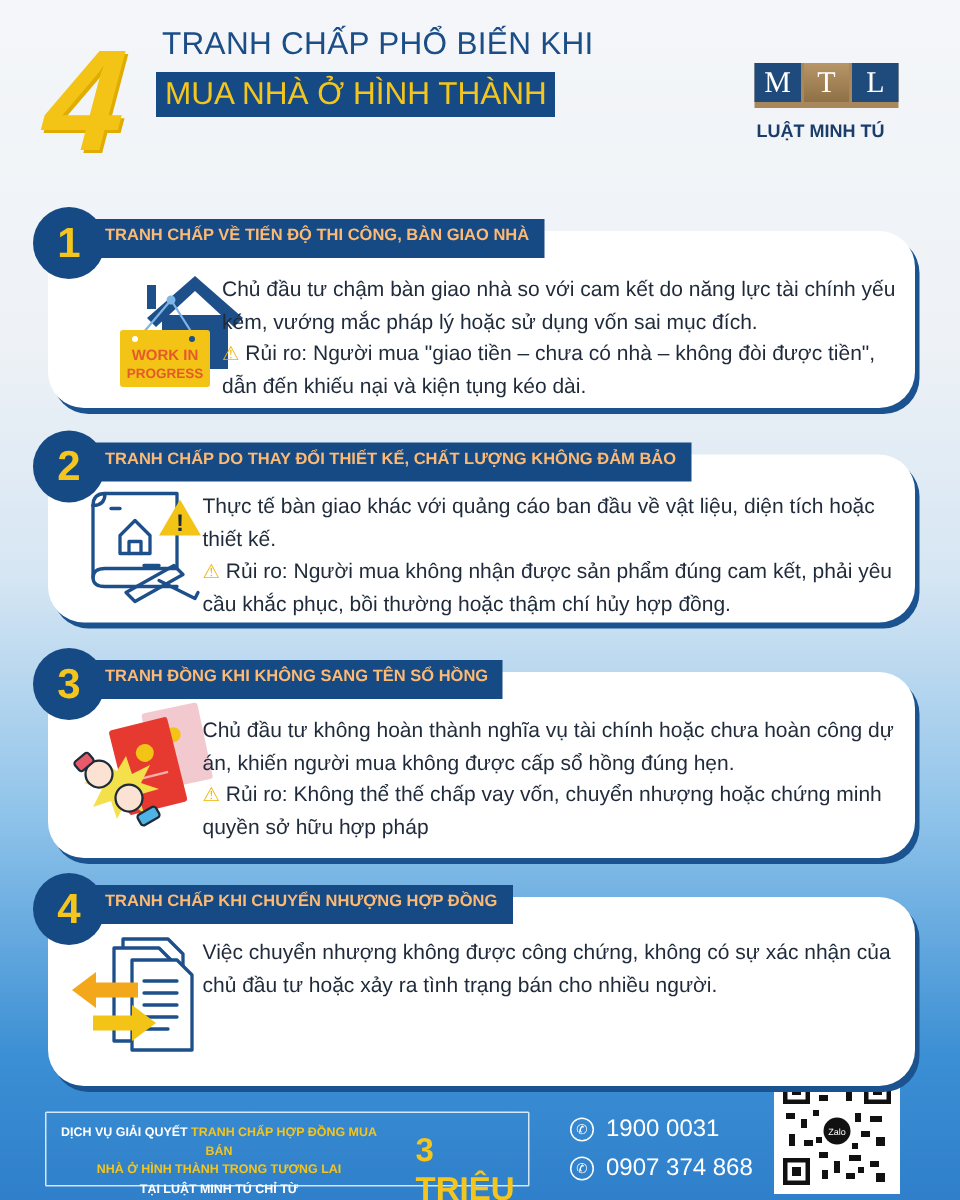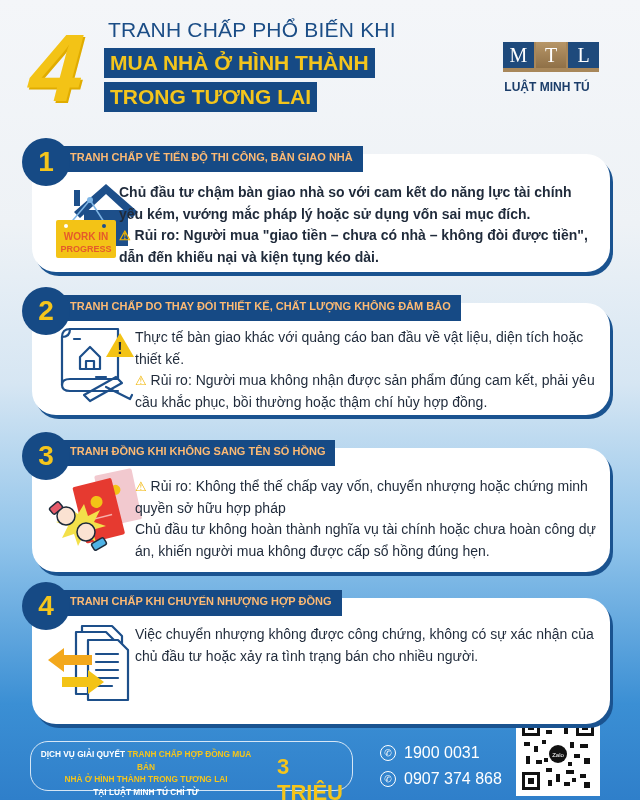--- a/index.html
+++ b/index.html
@@ -16,21 +16,21 @@
     font-size: 96px; line-height: 96px; color: #f3c316;
     font-style: italic; transform: skewX(-4deg);
     text-shadow: 2px 2px 0 #e0ac00;
   }
   .title-line1 {
     position: absolute; left: 108px; top: 18px;
     font-size: 21px; font-weight: 400; color: #1b4d86; letter-spacing: 0.2px;
   }
   .title-band {
     position: absolute; left: 104px; background: #164a85;
-    color: #f4c51c; font-size: 21px; font-weight: 700; padding: 3px 6px;
+    color: #f4c51c; font-size: 21px; font-weight: 400; padding: 3px 6px;
     white-space: nowrap;
   }
   .tb1 { top: 48px; }
   .tb2 { top: 82px; }
   .logo { position: absolute; left: 503px; top: 42px; width: 96px; }
   .logo-boxes { display: flex; gap: 2px; height: 30px; background: #a8875a; padding-bottom: 4px; }
   .logo-box { flex: 1; display: flex; align-items: center; justify-content: center;
     font-family: "Liberation Serif", serif; font-size: 20px; color: #fff; }
   .lb-blue { background: #1e4a7c; }
   .lb-gold { background: linear-gradient(180deg, #b79667, #8f7047); }
@@ -56,21 +56,21 @@
   }
   .card-text {
     position: absolute; left: 135px; right: 12px;
     font-size: 14px; line-height: 21.5px; color: #1f2a3a;
   }
   .warn { color: #f0b400; font-size: 13px; }
   .icon-wrap { position: absolute; left: 60px; }
 
   .footer-box {
     position: absolute; left: 30px; top: 741px; width: 323px; height: 50px;
-    border: 1.5px solid rgba(255,255,255,0.8); border-radius: 18px;
+    border: 1.5px solid rgba(255,255,255,0.8); border-radius: 1px;
   }
   .fb-text {
     position: absolute; left: 6px; top: 6px; width: 218px; text-align: center;
     font-size: 8.3px; line-height: 12.5px; font-weight: 700; color: #fff;
   }
   .fb-hl { color: #f4c51c; }
   .fb-price {
     position: absolute; left: 246px; top: 12px; font-size: 22px; font-weight: 700; color: #f4c51c;
   }
   .phone { position: absolute; left: 380px; display: flex; align-items: center; gap: 8px;
@@ -79,52 +79,51 @@
     display: flex; align-items: center; justify-content: center; font-size: 9px; }
   .qr { position: absolute; left: 516px; top: 712px; width: 84px; height: 84px; background: #fff; padding: 6px; }
 </style>
 </head>
 <body>
 
 <div class="hero">
   <div class="big-four">4</div>
   <div class="title-line1">TRANH CHẤP PHỔ BIẾN KHI</div>
   <div class="title-band tb1">MUA NHÀ Ở HÌNH THÀNH</div>
-  <div class="title-band tb2">TRONG TƯƠNG LAI</div>
 
   <div class="logo">
     <div class="logo-boxes">
       <div class="logo-box lb-blue">M</div>
       <div class="logo-box lb-gold">T</div>
       <div class="logo-box lb-blue">L</div>
     </div>
     <div class="logo-text">LUẬT MINH TÚ</div>
   </div>
 </div>
 
 <div class="section" style="top:138px; height:142px;">
   <div class="num-circle">1</div>
   <div class="sec-header">TRANH CHẤP VỀ TIẾN ĐỘ THI CÔNG, BÀN GIAO NHÀ</div>
   <div class="card" style="top:16px; height:118px;">
-    <div class="icon-wrap" style="top:24px; left:22px;text-decoration:underline;">
+    <div class="icon-wrap" style="top:24px; left:46px;text-decoration:underline;">
       <svg width="92" height="82" viewBox="0 0 92 82">
         <polygon points="20,34 52,6 84,34 78,40 52,16 26,40" fill="#1d4f8a"></polygon>
         <rect x="20" y="12" width="6" height="16" fill="#1d4f8a"></rect>
         <rect x="30" y="32" width="44" height="36" fill="#1d4f8a"></rect>
         <line x1="36" y1="22" x2="14" y2="48" stroke="#7fb6e6" stroke-width="1.5"></line>
         <line x1="36" y1="22" x2="50" y2="44" stroke="#7fb6e6" stroke-width="1.5"></line>
         <circle cx="36" cy="22" r="3" fill="#7fb6e6"></circle>
         <rect x="2" y="42" width="60" height="38" rx="2" fill="#f3c316"></rect>
         <circle cx="12" cy="48" r="2" fill="#fff"></circle>
         <circle cx="50" cy="48" r="2" fill="#1d4f8a"></circle>
         <text x="32" y="62" text-anchor="middle" font-family="Liberation Sans, sans-serif" font-size="10" font-weight="700" fill="#e55a2b">WORK IN</text>
         <text x="32" y="74" text-anchor="middle" font-family="Liberation Sans, sans-serif" font-size="9" font-weight="700" fill="#e55a2b">PROGRESS</text>
       </svg>
     </div>
-    <div class="card-text" style="top:28px; left:87px;font-weight:bold;">
+    <div class="card-text" style="top:28px; left:116px;">
       <div>Chủ đầu tư chậm bàn giao nhà so với cam kết do năng lực tài chính yếu kém, vướng mắc pháp lý hoặc sử dụng vốn sai mục đích.</div>
       <div><span class="warn">⚠</span> <span>Rủi ro: Người mua "giao tiền – chưa có nhà – không đòi được tiền", dẫn đến khiếu nại và kiện tụng kéo dài.</span></div>
     </div>
   </div>
 </div>
 
 <div class="section" style="top:287px; height:134px;">
   <div class="num-circle">2</div>
   <div class="sec-header">TRANH CHẤP DO THAY ĐỔI THIẾT KẾ, CHẤT LƯỢNG KHÔNG ĐẢM BẢO</div>
   <div class="card" style="top:16px; height:112px;">
@@ -168,22 +167,22 @@
           <line x1="46" y1="52" x2="70" y2="52" stroke="#f7b1ab" stroke-width="1.5"></line>
         </g>
         <polygon points="36,48 42,38 46,50 58,44 52,56 64,60 50,64 54,76 42,68 36,80 32,68 20,72 26,60 14,56 28,52 24,40" fill="#f3e04a"></polygon>
         <circle cx="24" cy="50" r="9" fill="#fbe2d2" stroke="#1d2a3a" stroke-width="1.5"></circle>
         <rect x="8" y="38" width="12" height="8" rx="2" fill="#e65a6a" stroke="#1d2a3a" stroke-width="1.5" transform="rotate(-40 14 42)"></rect>
         <circle cx="44" cy="66" r="9" fill="#fbe2d2" stroke="#1d2a3a" stroke-width="1.5"></circle>
         <rect x="50" y="74" width="14" height="8" rx="2" fill="#4fb3e6" stroke="#1d2a3a" stroke-width="1.5" transform="rotate(-30 57 78)"></rect>
       </svg>
     </div>
     <div class="card-text" style="top:28px; left:103px;">
+      <div>Chủ đầu tư không hoàn thành nghĩa vụ tài chính hoặc chưa hoàn công dự án, khiến người mua không được cấp sổ hồng đúng hẹn.</div>
       <div><span class="warn">⚠</span> <span>Rủi ro: Không thể thế chấp vay vốn, chuyển nhượng hoặc chứng minh quyền sở hữu hợp pháp</span></div>
-      <div>Chủ đầu tư không hoàn thành nghĩa vụ tài chính hoặc chưa hoàn công dự án, khiến người mua không được cấp sổ hồng đúng hẹn.</div>
     </div>
   </div>
 </div>
 
 <div class="section" style="top:582px; height:150px;">
   <div class="num-circle">4</div>
   <div class="sec-header">TRANH CHẤP KHI CHUYỂN NHƯỢNG HỢP ĐỒNG</div>
   <div class="card" style="top:16px; height:126px; border-radius: 24px 24px 24px 24px;">
     <div class="icon-wrap" style="top:20px; left:10px;">
       <svg width="96" height="84" viewBox="0 0 96 84">

